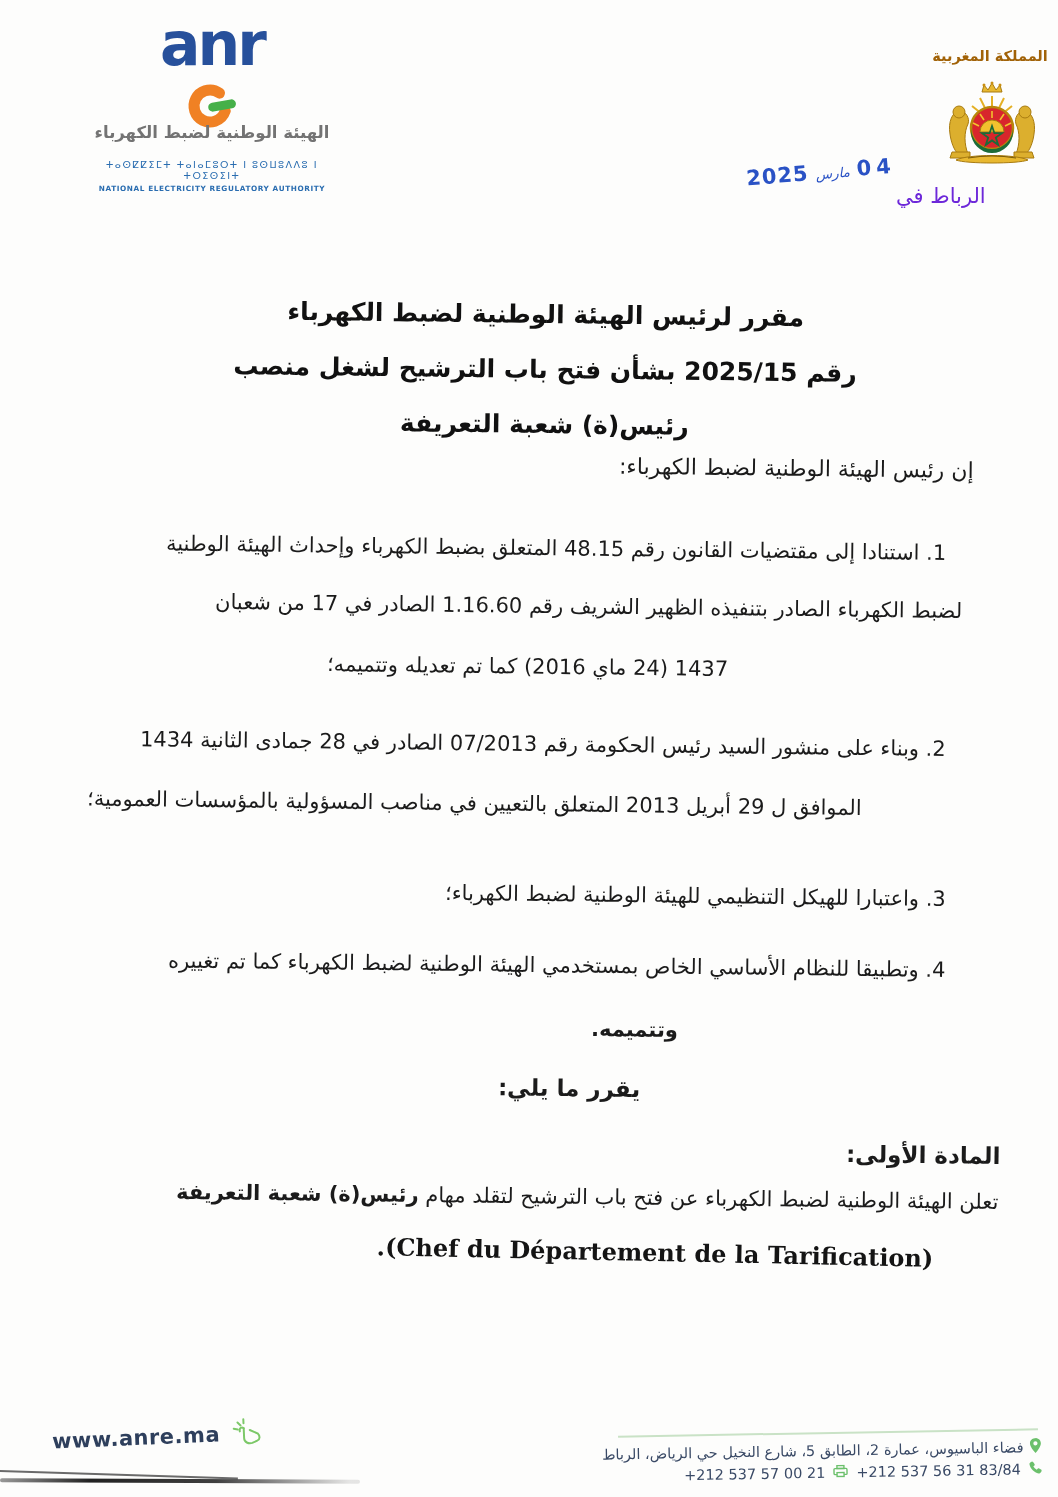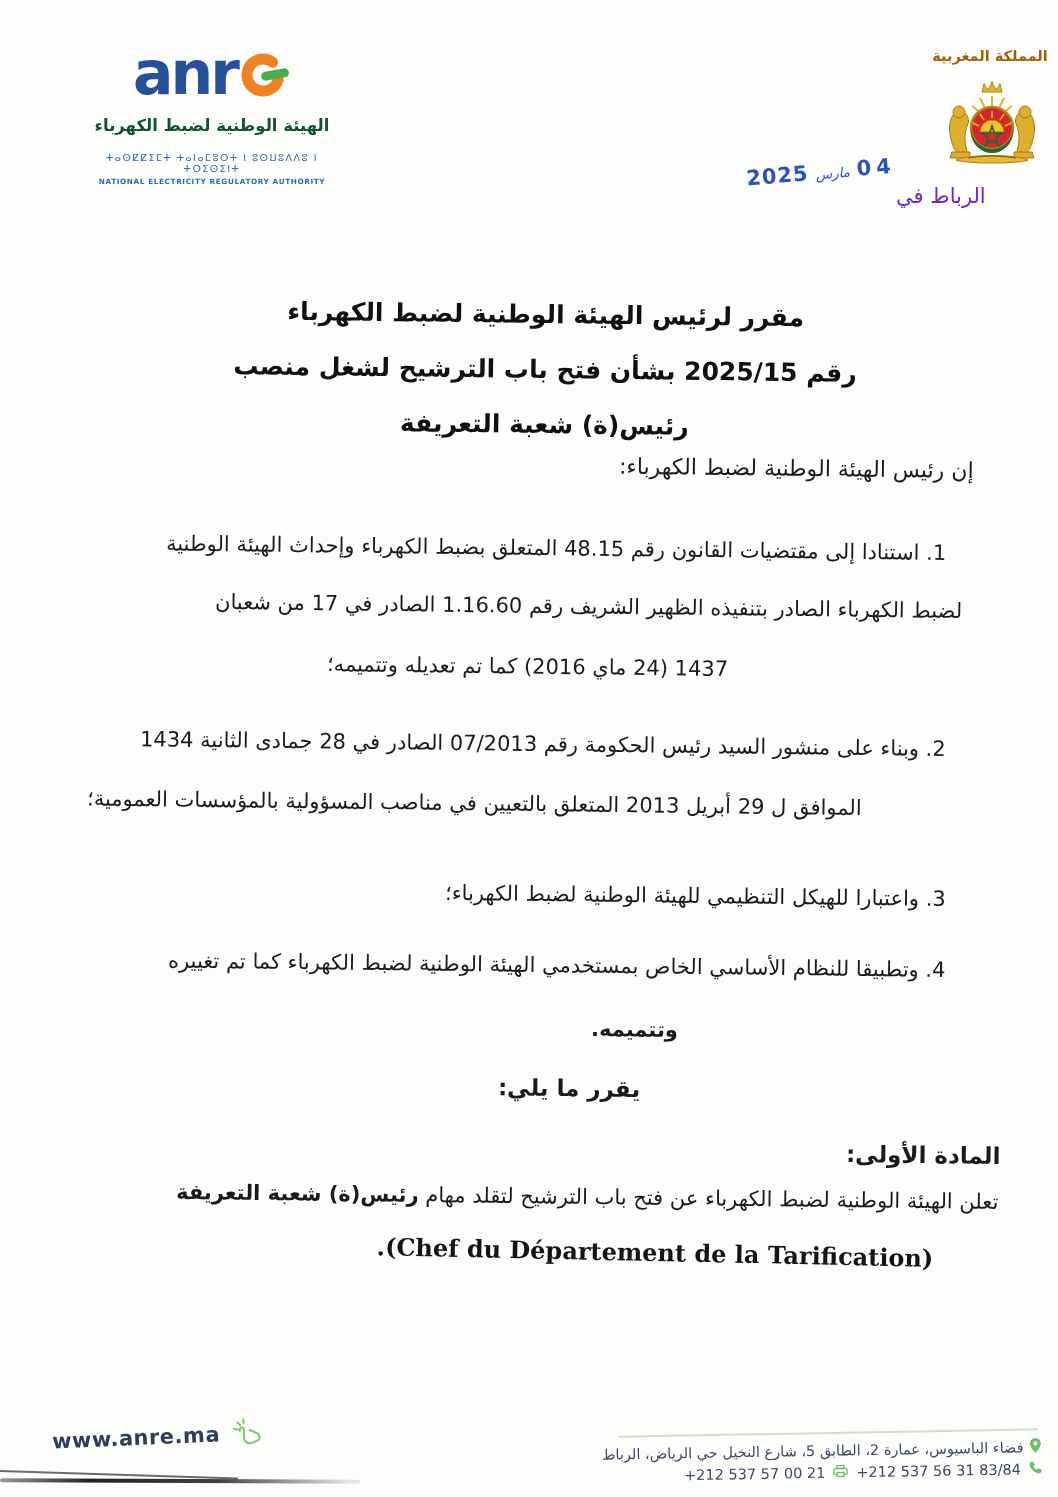--- a/index.html
+++ b/index.html
@@ -6,26 +6,26 @@
   #page{
     position:relative;
     width:1058px;height:1497px;
     background:#fdfdfc;
     overflow:hidden;
     font-family:"DejaVu Sans",sans-serif;
   }
 
   
   .logo-block{position:absolute;left:92px;top:36px;width:240px;text-align:center;}
-  .wordmark{display:flex;align-items:center;justify-content:center;gap:2px;height:78px;}
+  .wordmark{display:flex;align-items:center;justify-content:center;gap:2px;height:78px;flex-direction:column;}
   .wordmark .txt{
     font-weight:bold;font-size:60px;letter-spacing:-3px;color:#27509b;
     line-height:1;transform:translateY(-2px);
   }
-  .logo-arabic{font-size:16.5px;font-weight:bold;color:#14532d;direction:rtl;margin-top:2px;}
+  .logo-arabic{font-size:16.5px;font-weight:bold;color:#737373;direction:rtl;margin-top:9px;}
   .logo-tifinagh{font-size:9.5px;color:#2a6db0;letter-spacing:1.5px;margin-top:17px;}
   .logo-english{font-size:7.3px;font-weight:bold;color:#2a6db0;letter-spacing:.6px;margin-top:3px;}
 
   .kingdom-title{position:absolute;left:928px;top:48px;width:124px;text-align:center;
     font-size:14.5px;font-weight:bold;color:#a16207;direction:rtl;}
   .coat{position:absolute;left:938px;top:80px;}
   .place-label{position:absolute;left:896px;top:184px;font-size:21px;color:#6d28d9;direction:rtl;}
 
   .stamp{
     position:absolute;left:746px;top:160px;

